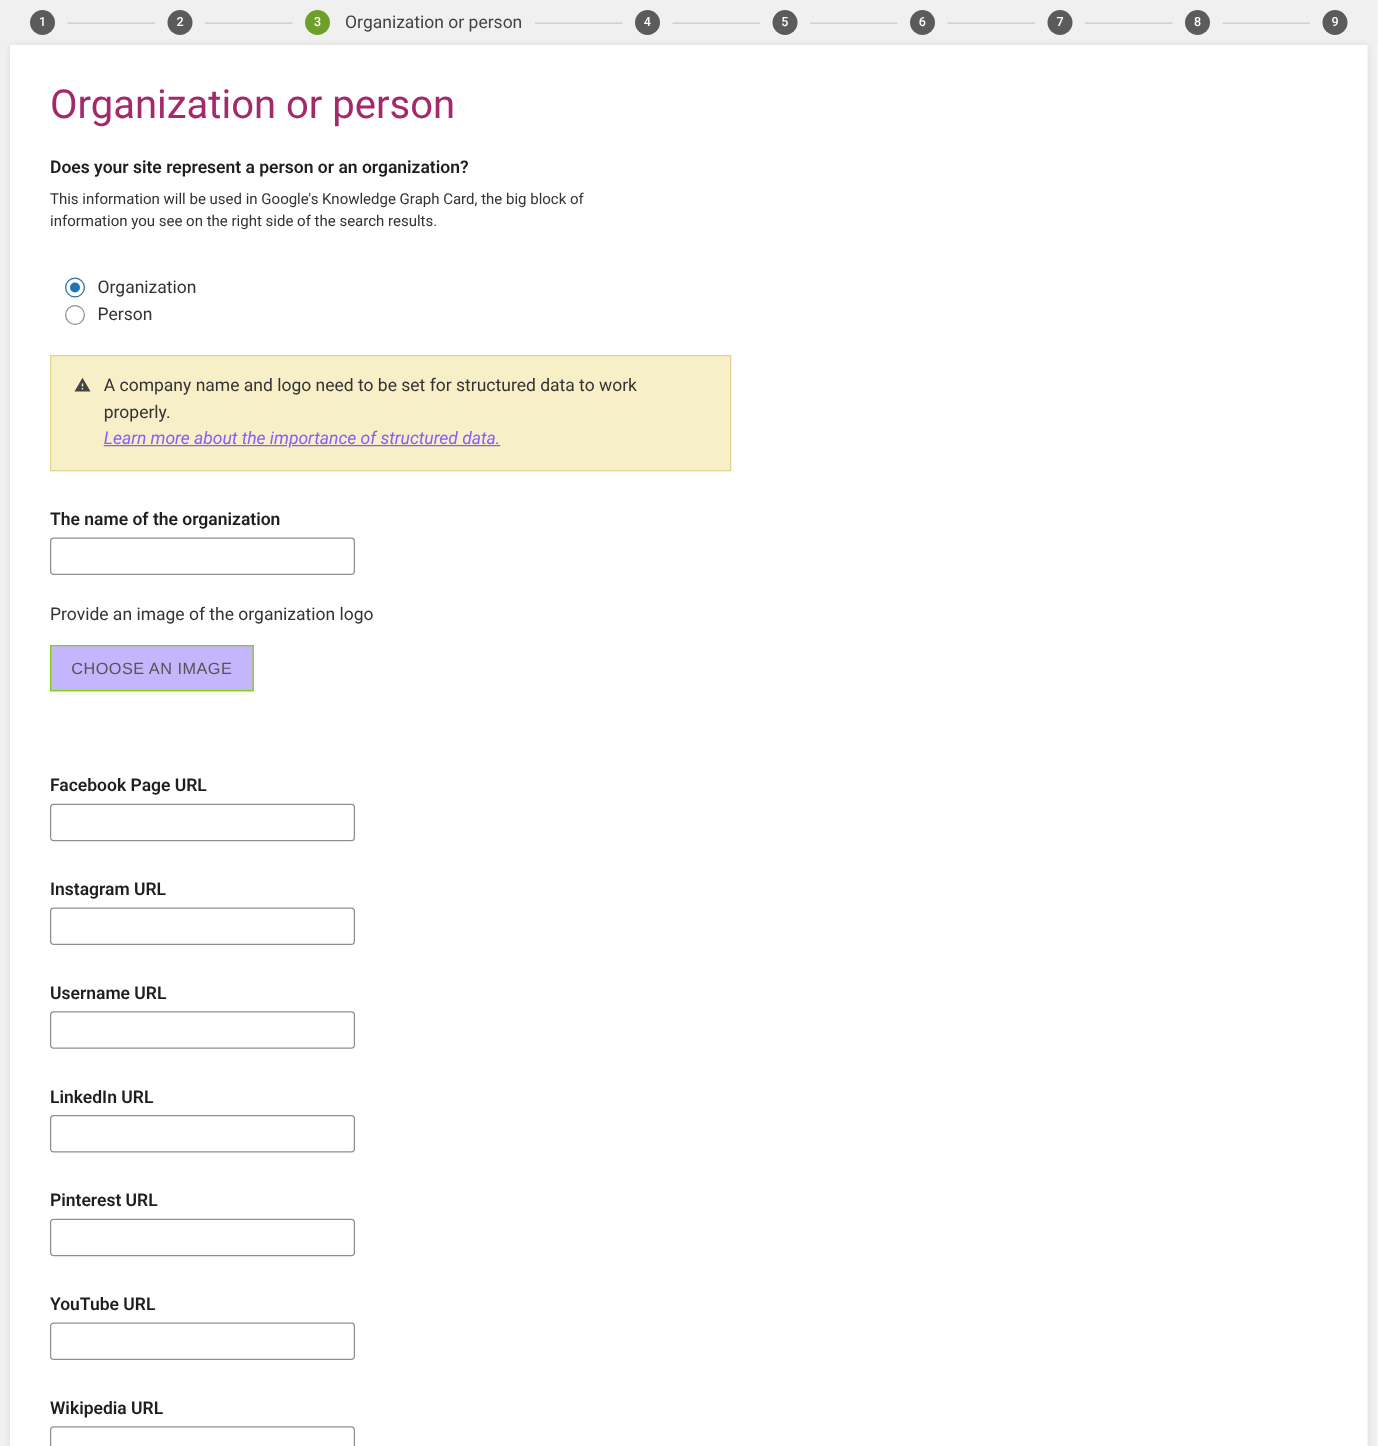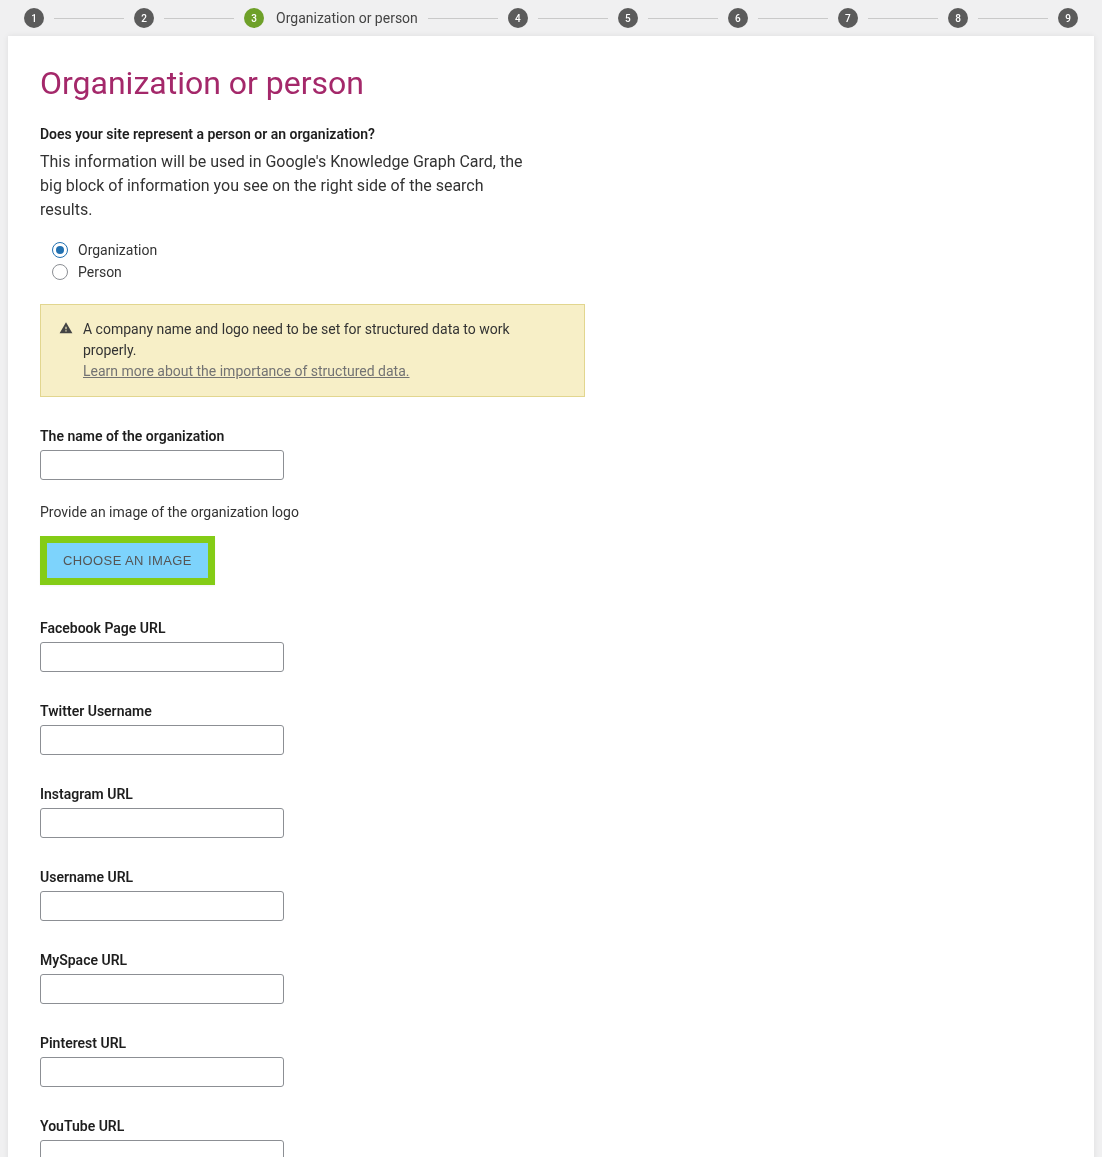--- a/index.html
+++ b/index.html
@@ -65,25 +65,25 @@
       font-weight: 400;
       color: #a4286a;
       margin-bottom: 24px;
     }
     .question {
       font-weight: 600;
       font-size: 14px;
       margin-bottom: 8px;
     }
     .description {
-      font-size: 16px;
+      font-size: 12px;
       color: #333;
       max-width: 490px;
       line-height: 1.5;
-      margin-bottom: 20px;
+      margin-bottom: 36px;
     }
     
     
     .radio-group {
       margin-left: 12px;
       margin-bottom: 24px;
     }
     .radio-row {
       display: flex;
       align-items: center;
@@ -133,22 +133,23 @@
       flex-shrink: 0;
       margin-top: 2px;
     }
     .alert-text {
       font-size: 14px;
       color: #333;
       line-height: 1.5;
     }
     .alert-link {
       text-decoration: underline;
-      color: #737373;
-      cursor: pointer;
+      color: #8b5cf6;
+      cursor: pointer;
+      font-style: italic;
     }
     
     
     .field-block {
       margin-bottom: 14px;
       margin-top: 31px;
     }
     .field-label {
       font-weight: 600;
       font-size: 14px;
@@ -163,28 +164,28 @@
       padding: 0 8px;
       font-size: 14px;
     }
     .logo-label {
       font-size: 14px;
       color: #333;
       margin-bottom: 16px;
       margin-top: 24px;
     }
     .choose-btn {
-      background: #7dd3fc;
-      border: 7px solid #84cc16;
+      background: #c4b5fd;
+      border: 1px solid #84cc16;
       color: #555;
       font-size: 13px;
       letter-spacing: 0.4px;
       padding: 10px 16px;
       cursor: pointer;
-      margin-bottom: 4px;
+      margin-bottom: 37px;
       box-shadow: 0 1px 2px rgba(0,0,0,0.05);
     }
   </style>
 </head>
 <body>
 
 <div class="stepper">
   <div class="step-item">
     <div class="step-circle">1</div>
   </div>
@@ -258,33 +259,29 @@
     </div>
 
     <p class="logo-label">Provide an image of the organization logo</p>
     <button class="choose-btn">CHOOSE AN IMAGE</button>
 
     <div class="field-block">
       <label class="field-label">Facebook Page URL</label>
       <input class="field-input" type="text" style="">
     </div>
     <div class="field-block">
-      <label class="field-label">Twitter Username</label>
-      <input class="field-input" type="text" style="">
-    </div>
-    <div class="field-block">
       <label class="field-label">Instagram URL</label>
       <input class="field-input" type="text" style="">
     </div>
     <div class="field-block">
       <label class="field-label">Username URL</label>
       <input class="field-input" type="text" style="">
     </div>
     <div class="field-block">
-      <label class="field-label">MySpace URL</label>
+      <label class="field-label">LinkedIn URL</label>
       <input class="field-input" type="text" style="">
     </div>
     <div class="field-block">
       <label class="field-label">Pinterest URL</label>
       <input class="field-input" type="text" style="">
     </div>
     <div class="field-block">
       <label class="field-label">YouTube URL</label>
       <input class="field-input" type="text" style="">
     </div>

